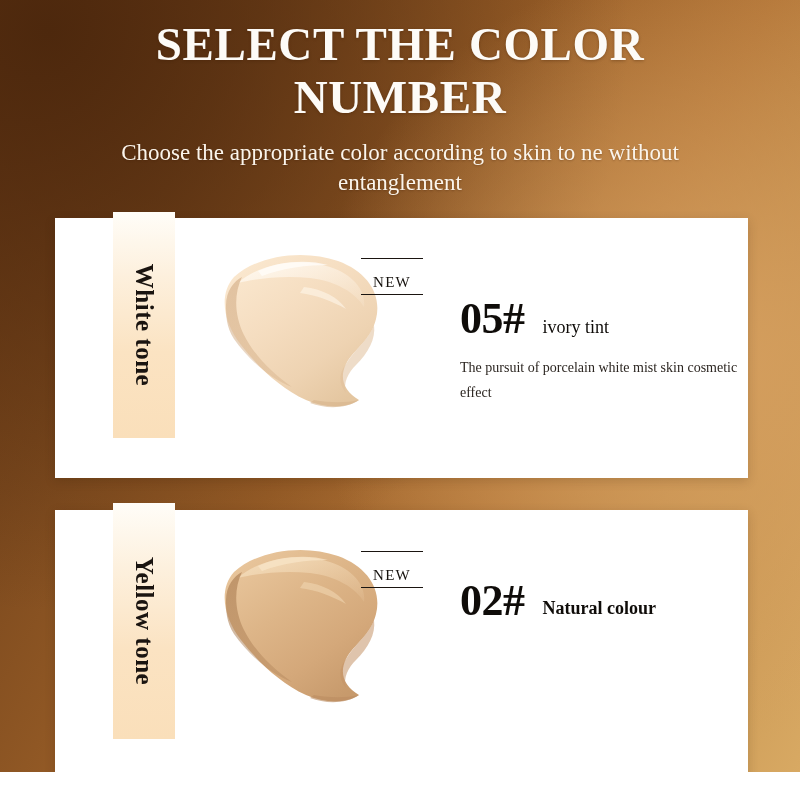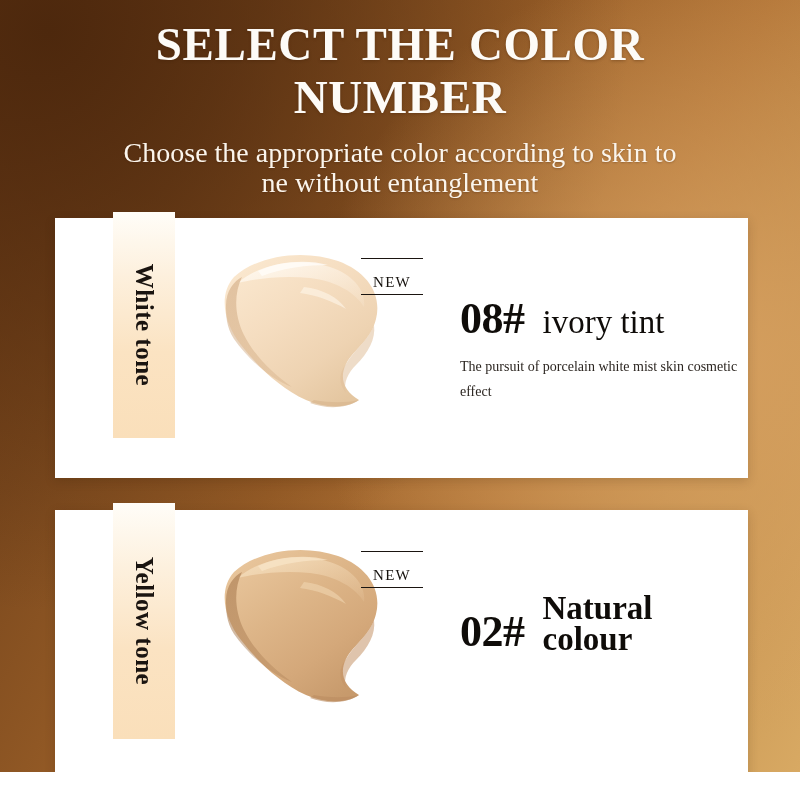--- a/index.html
+++ b/index.html
@@ -36,21 +36,21 @@
     color: #fdfbf7;
     font-size: 47px;
     line-height: 53px;
     font-weight: 700;
     letter-spacing: 0.6px;
     padding: 0 95px;
     text-shadow: 0 1px 3px rgba(60,28,6,0.35);
   }
   .subtitle {
     color: #fbf5ec;
-    font-size: 28px;
+    font-size: 23px;
     line-height: 30px;
     font-weight: 400;
     padding: 14px 120px 0 120px;
     text-shadow: 0 1px 2px rgba(60,28,6,0.3);
   }
 
   
   .card {
     position: absolute;
     background: #ffffff;
@@ -115,21 +115,21 @@
     gap: 18px;
   }
   .code {
     font-size: 44px;
     font-weight: 700;
     color: #0f0c09;
     letter-spacing: -0.5px;
     line-height: 46px;
   }
   .pname {
-    font-size: 33px;
+    font-size: 18px;
     font-weight: 400;
     color: #0f0c09;
     line-height: 31px;
   }
   #info-2 .name-row { align-items: flex-end; }
   #info-2 .pname { font-weight: 700; max-width: 135px; margin-top: 15px; }
 
   .desc {
     margin-top: 12px;
     font-size: 14px;
@@ -181,21 +181,21 @@
              C142 140, 143 130, 150 121 Z" fill="#e0c09b" opacity="0.55"></path>
     <path d="M62 28 C82 18, 112 16, 132 22 C112 22, 86 25, 66 33 Z" fill="#fffdf9" opacity="0.8"></path>
     <path d="M108 44 C126 46, 142 54, 150 66 C136 58, 120 52, 104 50 Z" fill="#fdf4e7" opacity="0.65"></path>
     <path d="M118 157 C134 160, 150 160, 163 157 C150 166, 130 166, 114 160 Z" fill="#d7b48c" opacity="0.6"></path>
   </svg>
 
   <div class="new-badge" id="new-1">NEW</div>
 
   <div class="info" id="info-1">
     <div class="name-row">
-      <span class="code">08#</span>
+      <span class="code">05#</span>
       <span class="pname">ivory tint</span>
     </div>
     <div class="desc">The pursuit of porcelain white mist skin cosmetic effect</div>
   </div>
 
   <div class="card" id="card-2"></div>
 
   <div class="tone-strip" id="strip-2">
     <span class="tone-label">Yellow tone</span>
   </div>

